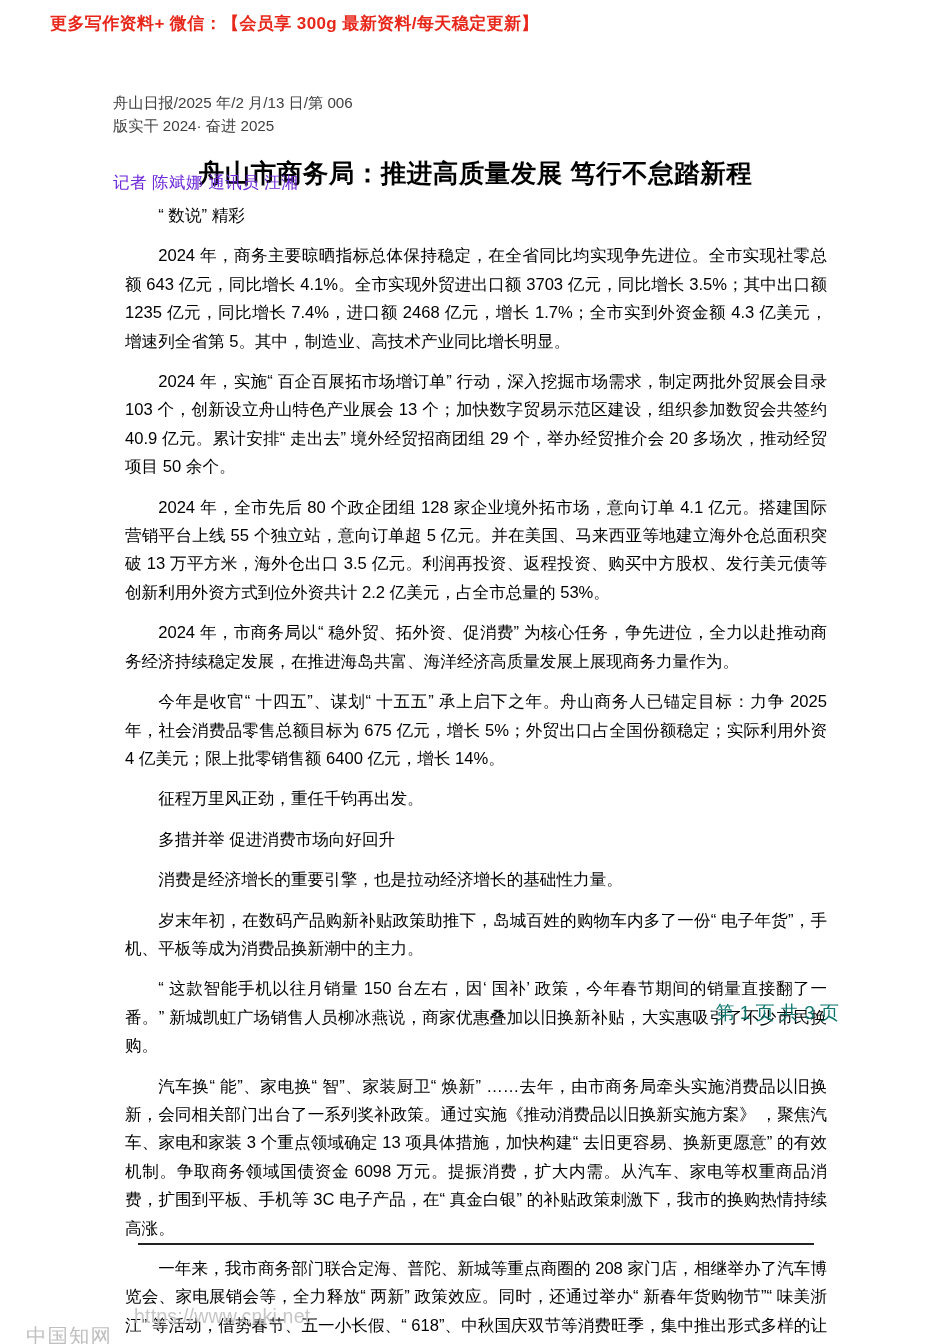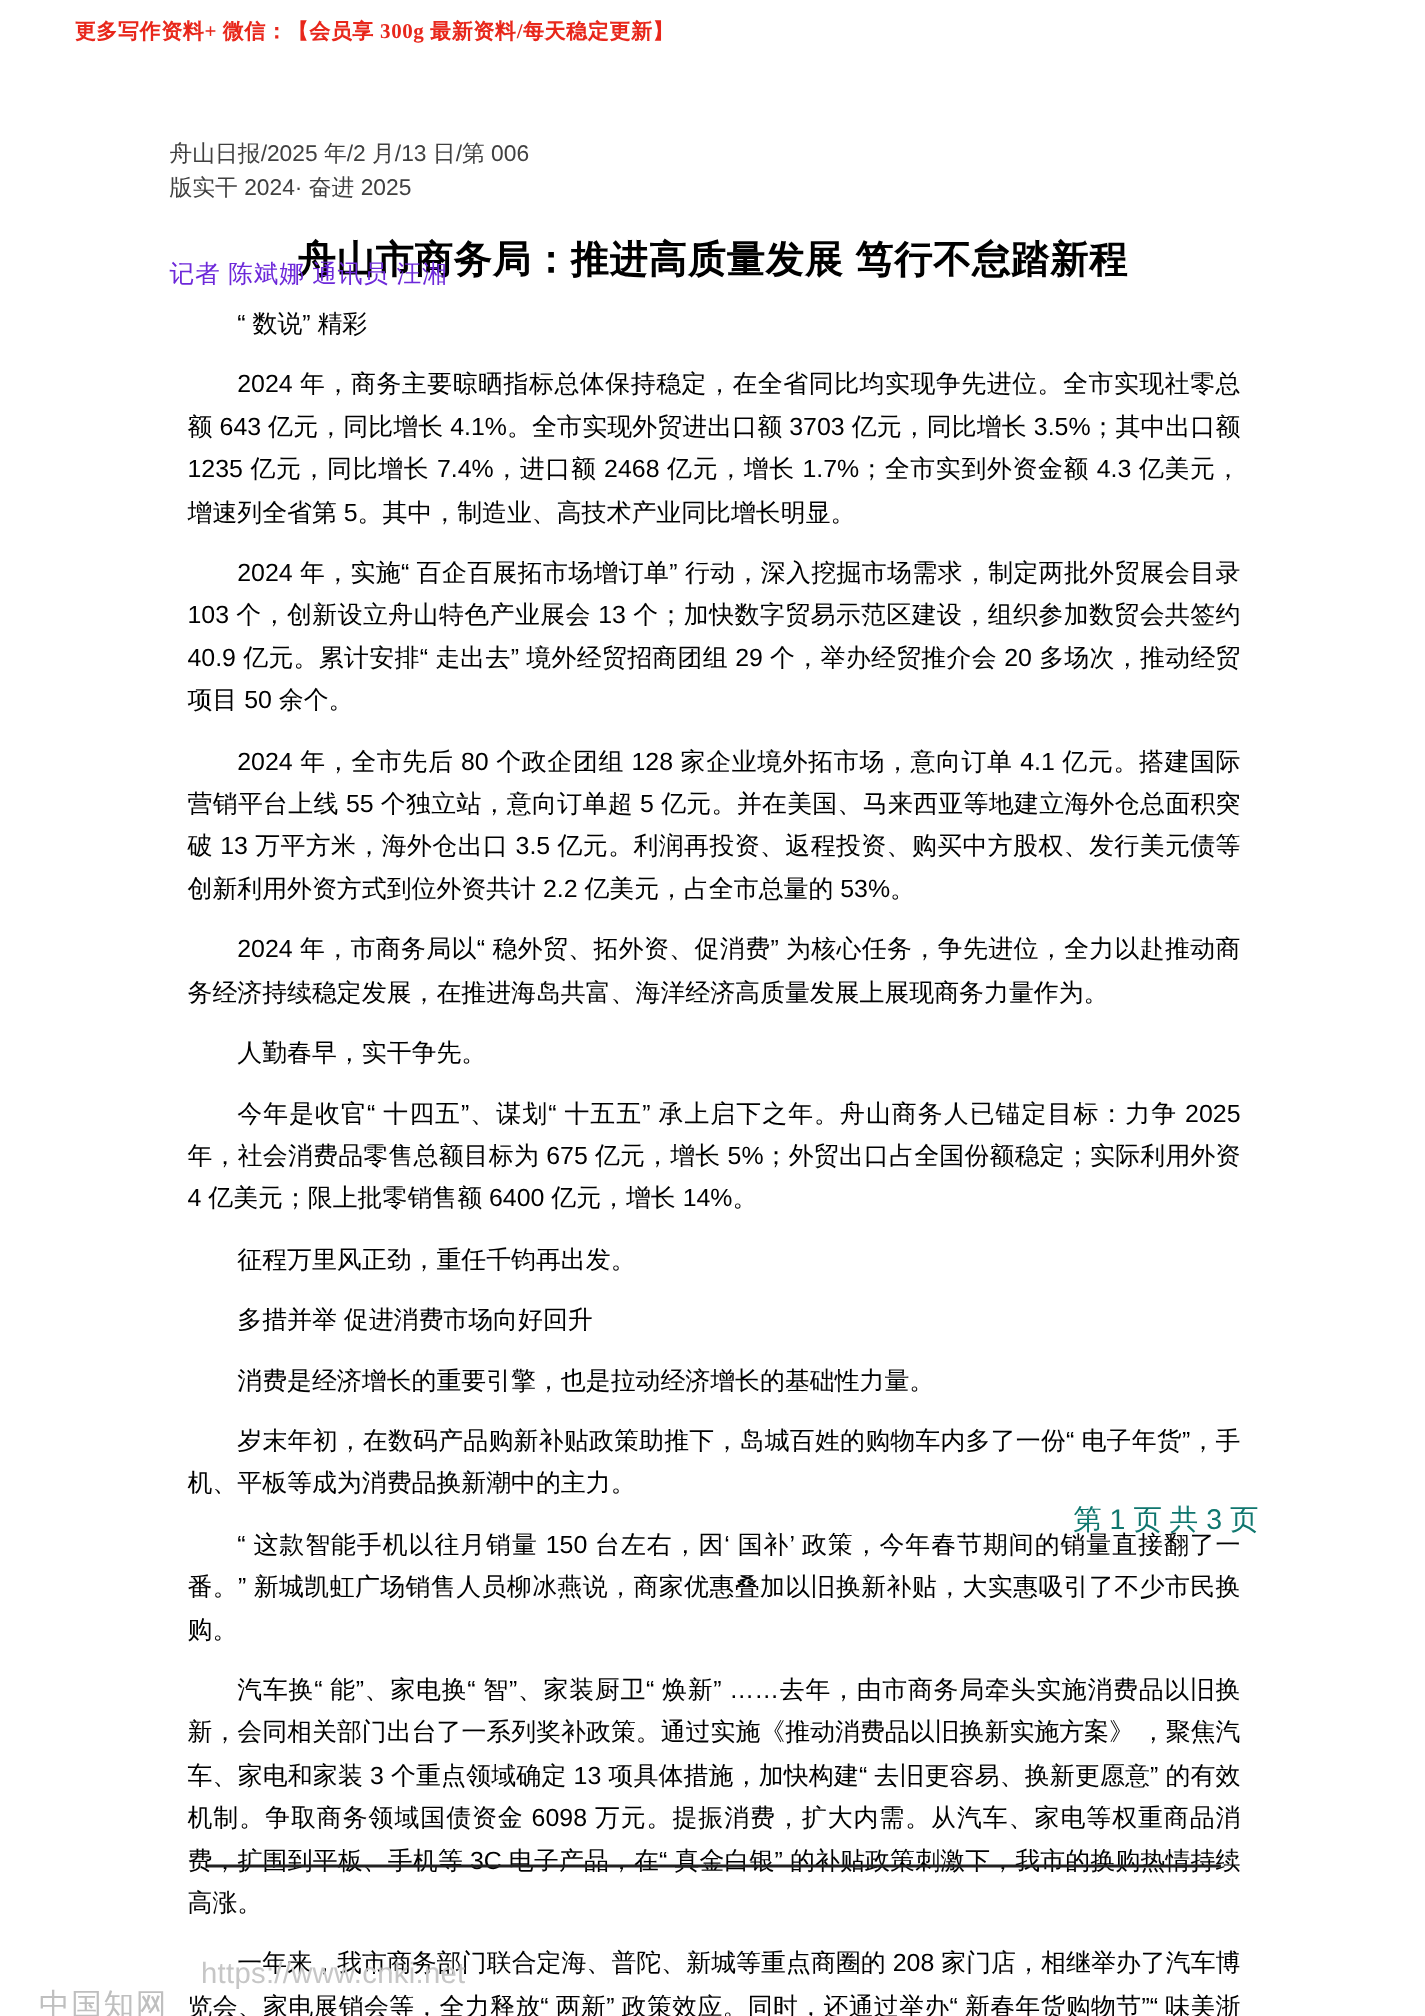--- a/index.html
+++ b/index.html
@@ -22,23 +22,23 @@
     box-sizing: border-box;
   }
 
   
   .promo-banner {
     position: absolute;
     top: 13px;
     left: 50px;
     width: 850px;
     color: #e8271b;
-    font-family: Liberation Serif, serif;
+    font-family: Liberation Sans, sans-serif;
     font-weight: bold;
-    font-size: 14px;
+    font-size: 17px;
     letter-spacing: 0.4px;
     white-space: nowrap;
     line-height: 1.35;
   }
 
   
   .masthead {
     position: absolute;
     top: 92px;
     left: 113px;
@@ -155,21 +155,20 @@
   <div class="headline">舟山市商务局：推进高质量发展  笃行不怠踏新程</div>
 
   <div class="byline">记者  陈斌娜  通讯员  汪湘</div>
 
   <div class="article-body">
     <p>“ 数说” 精彩</p>
     <p>2024 年，商务主要晾晒指标总体保持稳定，在全省同比均实现争先进位。全市实现社零总额 643 亿元，同比增长 4.1%。全市实现外贸进出口额 3703 亿元，同比增长 3.5%；其中出口额 1235 亿元，同比增长 7.4%，进口额 2468 亿元，增长 1.7%；全市实到外资金额 4.3 亿美元，增速列全省第 5。其中，制造业、高技术产业同比增长明显。</p>
     <p>2024 年，实施“ 百企百展拓市场增订单” 行动，深入挖掘市场需求，制定两批外贸展会目录 103 个，创新设立舟山特色产业展会 13 个；加快数字贸易示范区建设，组织参加数贸会共签约 40.9 亿元。累计安排“ 走出去” 境外经贸招商团组 29 个，举办经贸推介会 20 多场次，推动经贸项目 50 余个。</p>
     <p>2024 年，全市先后 80 个政企团组 128 家企业境外拓市场，意向订单 4.1 亿元。搭建国际营销平台上线 55 个独立站，意向订单超 5 亿元。并在美国、马来西亚等地建立海外仓总面积突破 13 万平方米，海外仓出口 3.5 亿元。利润再投资、返程投资、购买中方股权、发行美元债等创新利用外资方式到位外资共计 2.2 亿美元，占全市总量的 53%。</p>
     <p>2024 年，市商务局以“ 稳外贸、拓外资、促消费” 为核心任务，争先进位，全力以赴推动商务经济持续稳定发展，在推进海岛共富、海洋经济高质量发展上展现商务力量作为。</p>
-    <p>人勤春早，实干争先。</p>
     <p>今年是收官“ 十四五”、谋划“ 十五五” 承上启下之年。舟山商务人已锚定目标：力争 2025 年，社会消费品零售总额目标为 675 亿元，增长 5%；外贸出口占全国份额稳定；实际利用外资 4 亿美元；限上批零销售额 6400 亿元，增长 14%。</p>
     <p>征程万里风正劲，重任千钧再出发。</p>
     <p>多措并举 促进消费市场向好回升</p>
     <p>消费是经济增长的重要引擎，也是拉动经济增长的基础性力量。</p>
     <p>岁末年初，在数码产品购新补贴政策助推下，岛城百姓的购物车内多了一份“ 电子年货”，手机、平板等成为消费品换新潮中的主力。</p>
     <p>“ 这款智能手机以往月销量 150 台左右，因‘ 国补’ 政策，今年春节期间的销量直接翻了一番。” 新城凯虹广场销售人员柳冰燕说，商家优惠叠加以旧换新补贴，大实惠吸引了不少市民换购。</p>
     <p>汽车换“ 能”、家电换“ 智”、家装厨卫“ 焕新” ……去年，由市商务局牵头实施消费品以旧换新，会同相关部门出台了一系列奖补政策。通过实施《推动消费品以旧换新实施方案》 ，聚焦汽车、家电和家装 3 个重点领域确定 13 项具体措施，加快构建“ 去旧更容易、换新更愿意” 的有效机制。争取商务领域国债资金 6098 万元。提振消费，扩大内需。从汽车、家电等权重商品消费，扩围到平板、手机等 3C 电子产品，在“ 真金白银” 的补贴政策刺激下，我市的换购热情持续高涨。</p>
     <p>一年来，我市商务部门联合定海、普陀、新城等重点商圈的 208 家门店，相继举办了汽车博览会、家电展销会等，全力释放“ 两新” 政策效应。同时，还通过举办“ 新春年货购物节”“ 味美浙江” 等活动，借势春节、五一小长假、“ 618”、中秋国庆双节等消费旺季，集中推出形式多样的让利、返利、打折优惠活动，全年累计举办各类促销活动百余场。</p>
   </div>
 

